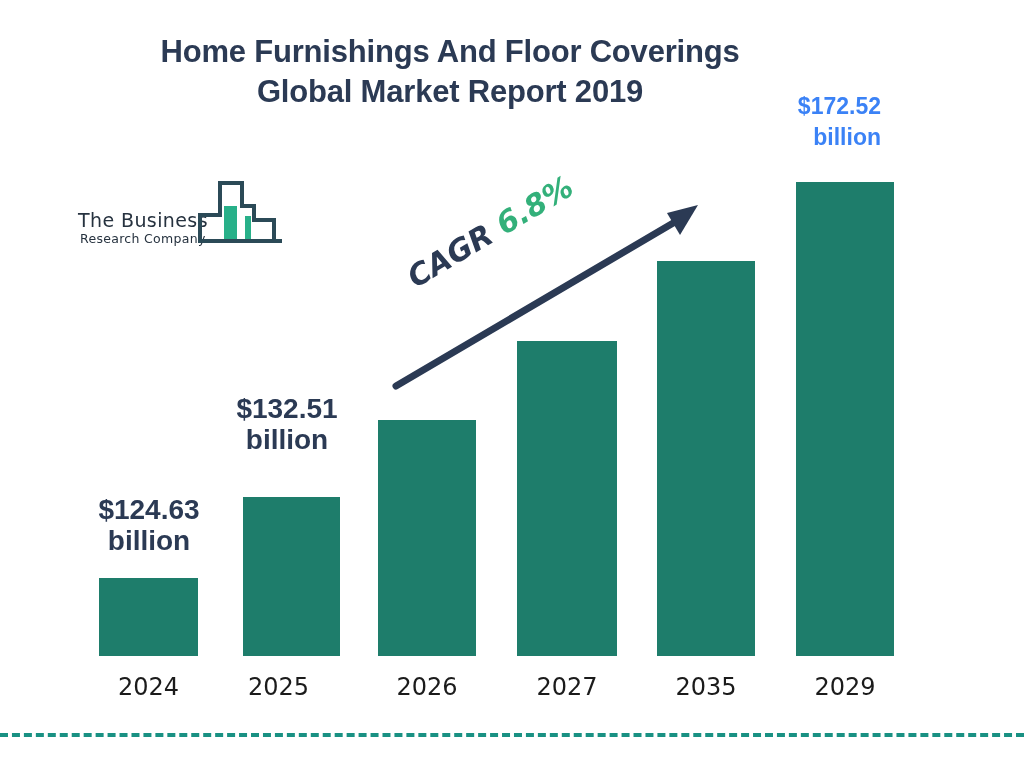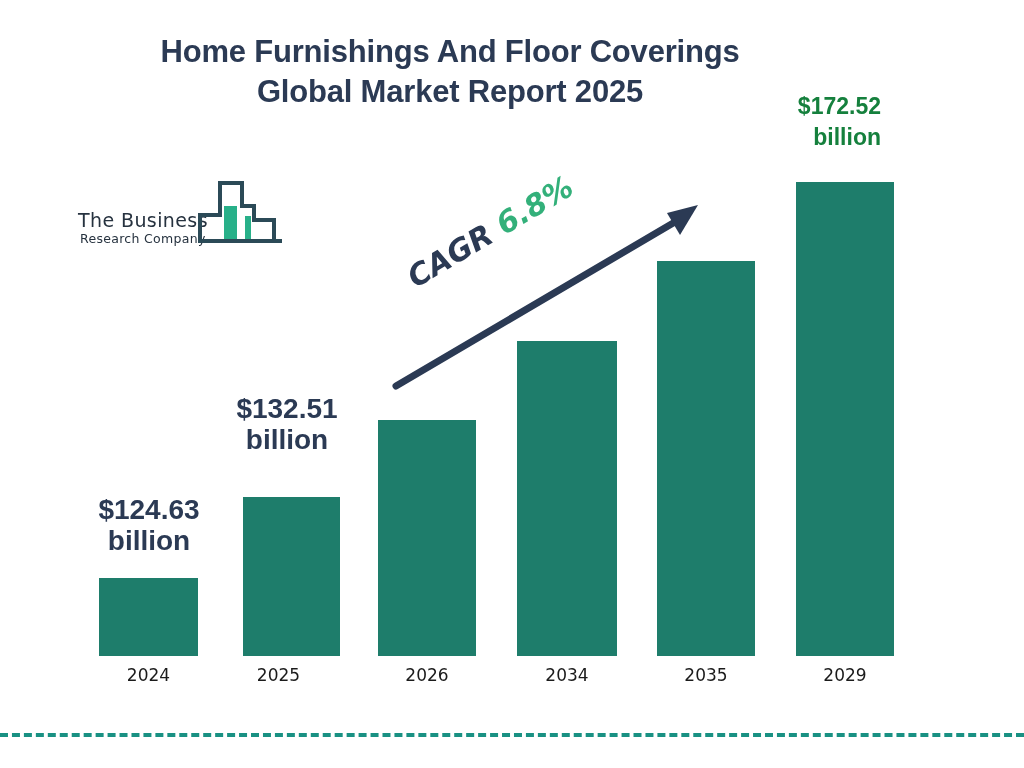--- a/index.html
+++ b/index.html
@@ -19,21 +19,21 @@
   }
   .title-line {
     font-size:31px; font-weight:bold; color:#2b3a54;
     line-height:40px; letter-spacing:-0.2px;
   }
 
   
   .top-value {
     position:absolute; right:143px; top:91px; width:150px;
     text-align:right;
-    font-size:23px; font-weight:bold; color:#15803d;
+    font-size:23px; font-weight:bold; color:#3b82f6;
     line-height:31px;
   }
 
   
   .logo { position:absolute; left:78px; top:176px; width:205px; height:70px; }
   .logo-text { position:absolute; left:0; top:33px; width:136px; }
   .logo-l1 {
     font-family:"DejaVu Sans", sans-serif;
     font-size:19px; color:#26323f; letter-spacing:0.4px; line-height:22px;
   }
@@ -47,22 +47,23 @@
   
   .bar {
     position:absolute; background:#1e7d6b;
   }
   .bar-label {
     position:absolute; text-align:center;
     font-size:28px; font-weight:bold; color:#2b3a54; line-height:31px;
   }
   .xtick {
     position:absolute; text-align:center;
-    font-size:17px; color:#1b1b1b; font-weight:normal;
+    font-size:24px; color:#1b1b1b; font-weight:normal;
     font-family:"DejaVu Sans", sans-serif;
+    margin-top:8px;
   }
 
   
   .cagr-svg { position:absolute; left:380px; top:190px; }
   .cagr-text {
     position:absolute; left:410px; top:262px;
     transform:rotate(-30.8deg); transform-origin:left center;
     font-size:30px; font-weight:bold; white-space:nowrap;
     font-family:"DejaVu Sans", sans-serif;
   }
@@ -86,21 +87,21 @@
     border-top:4px dashed #199183;
   }
 </style>
 </head>
 <body>
 
 <div id="stage">
 
   <div class="title-block">
     <div class="title-line">Home Furnishings And Floor Coverings</div>
-    <div class="title-line">Global Market Report 2025</div>
+    <div class="title-line">Global Market Report 2019</div>
   </div>
 
   <div class="top-value">
     <div>$172.52</div>
     <div>billion</div>
   </div>
 
   <div class="logo">
     <div class="logo-text">
       <div class="logo-l1">The Business</div>
@@ -139,21 +140,21 @@
     <polygon points="318,15 287,23 300,45" fill="#2b3a54"></polygon>
   </svg>
   <div class="cagr-text">
     <span class="cagr-word">CAGR</span>
     <span class="cagr-pct">6.8%</span>
   </div>
 
   <div class="xtick" style="left:99px;  top:665px; width:99px;">2024</div>
   <div class="xtick" style="left:230px; top:665px; width:97px;">2025</div>
   <div class="xtick" style="left:378px; top:665px; width:98px;">2026</div>
-  <div class="xtick" style="left:517px; top:665px; width:100px;">2034</div>
+  <div class="xtick" style="left:517px; top:665px; width:100px;">2027</div>
   <div class="xtick" style="left:657px; top:665px; width:98px;">2035</div>
   <div class="xtick" style="left:796px; top:665px; width:98px;">2029</div>
 
   <div class="yaxis-title">Market Size (in USD billion)</div>
 
   <div class="footer-rule"></div>
 
 </div>
 
 </body></html>

